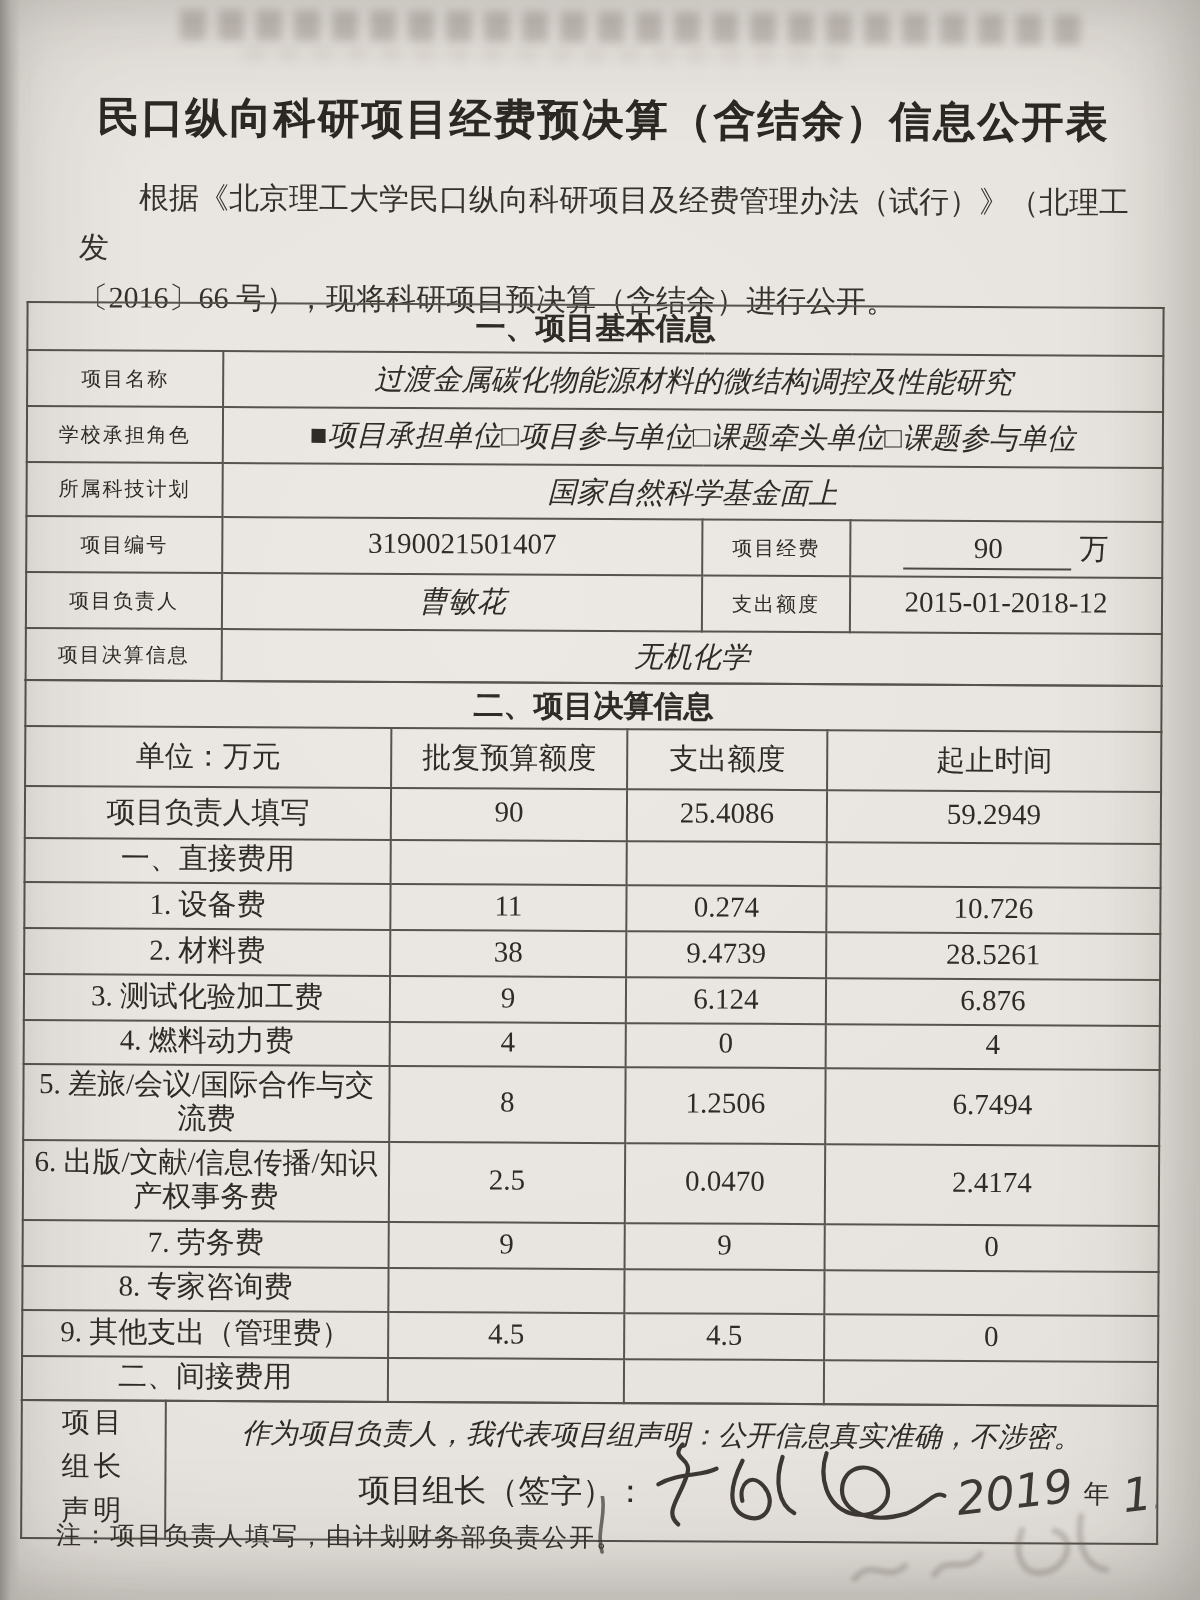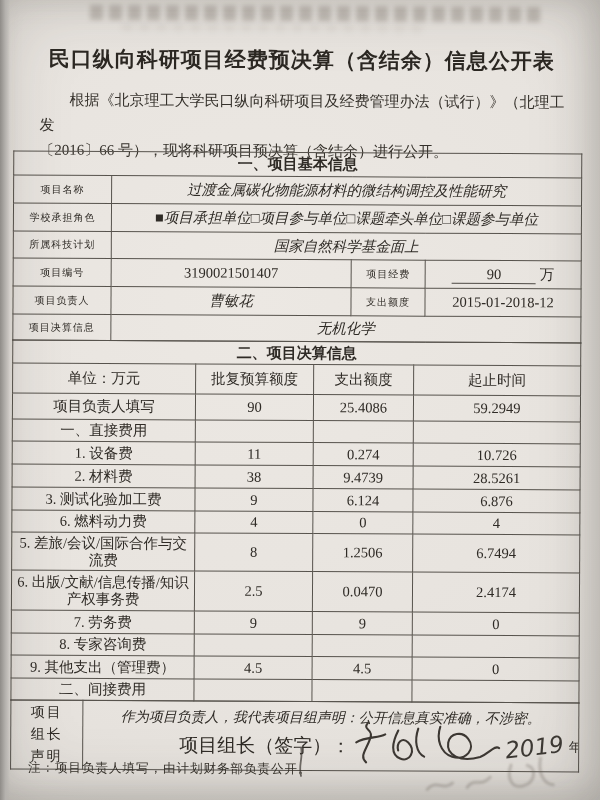--- a/index.html
+++ b/index.html
@@ -35,21 +35,21 @@
   .kai{font-style:italic;}
   td.leftcell{text-align:left;padding-left:5px;line-height:17px;border-radius:10px;}
   .uline{display:inline-block;min-width:84px;text-align:center;border-bottom:1px solid #4d4944;padding-bottom:0;}
   tr.h24{height:24px;} tr.h30{height:30px;} tr.h28{height:28px;} tr.h27{height:27px;}
   tr.h26{height:26px;} tr.h23{height:23px;} tr.h22{height:22px;} tr.h38{height:38px;} tr.h40{height:40px;}
 
   td.decl-lbl{width:72px;font-size:14px;line-height:22px;letter-spacing:2px;vertical-align:middle;}
   td.decl-body{text-align:left;vertical-align:top;padding:4px 6px 2px 8px;overflow:visible;}
   .stmt{font-size:14px;margin-bottom:2px;}
   .signrow{display:flex;align-items:center;margin-left:92px;height:34px;}
-  .signlbl{font-size:19px;white-space:nowrap;}
+  .signlbl{font-size:16px;white-space:nowrap;}
   .sig-wrap{display:inline-block;margin:-16px 2px -8px 2px;}
   .hw{font-family:"DejaVu Sans",sans-serif;font-style:italic;font-size:23px;color:#3d3934;
     display:inline-block;transform:rotate(-7deg);margin:0 1px;line-height:20px;}
   .unit{font-size:13px;margin:0 5px 0 4px;}
   .pen-stroke{position:absolute;top:748px;left:297px;opacity:.7;}
   .note{position:absolute;top:761px;left:30px;font-size:12.5px;letter-spacing:1px;color:#35312b;}
 </style>
 </head>
 <body>
 
@@ -151,21 +151,21 @@
         <td>9.4739</td>
         <td>28.5261</td>
       </tr>
       <tr class="h23">
         <td class="leftcell">3. 测试化验加工费</td>
         <td>9</td>
         <td>6.124</td>
         <td>6.876</td>
       </tr>
       <tr class="h22">
-        <td class="leftcell">6. 燃料动力费</td>
+        <td class="leftcell">4. 燃料动力费</td>
         <td>4</td>
         <td>0</td>
         <td>4</td>
       </tr>
       <tr class="h38">
         <td class="leftcell">5. 差旅/会议/国际合作与交流费</td>
         <td>8</td>
         <td>1.2506</td>
         <td>6.7494</td>
       </tr>

